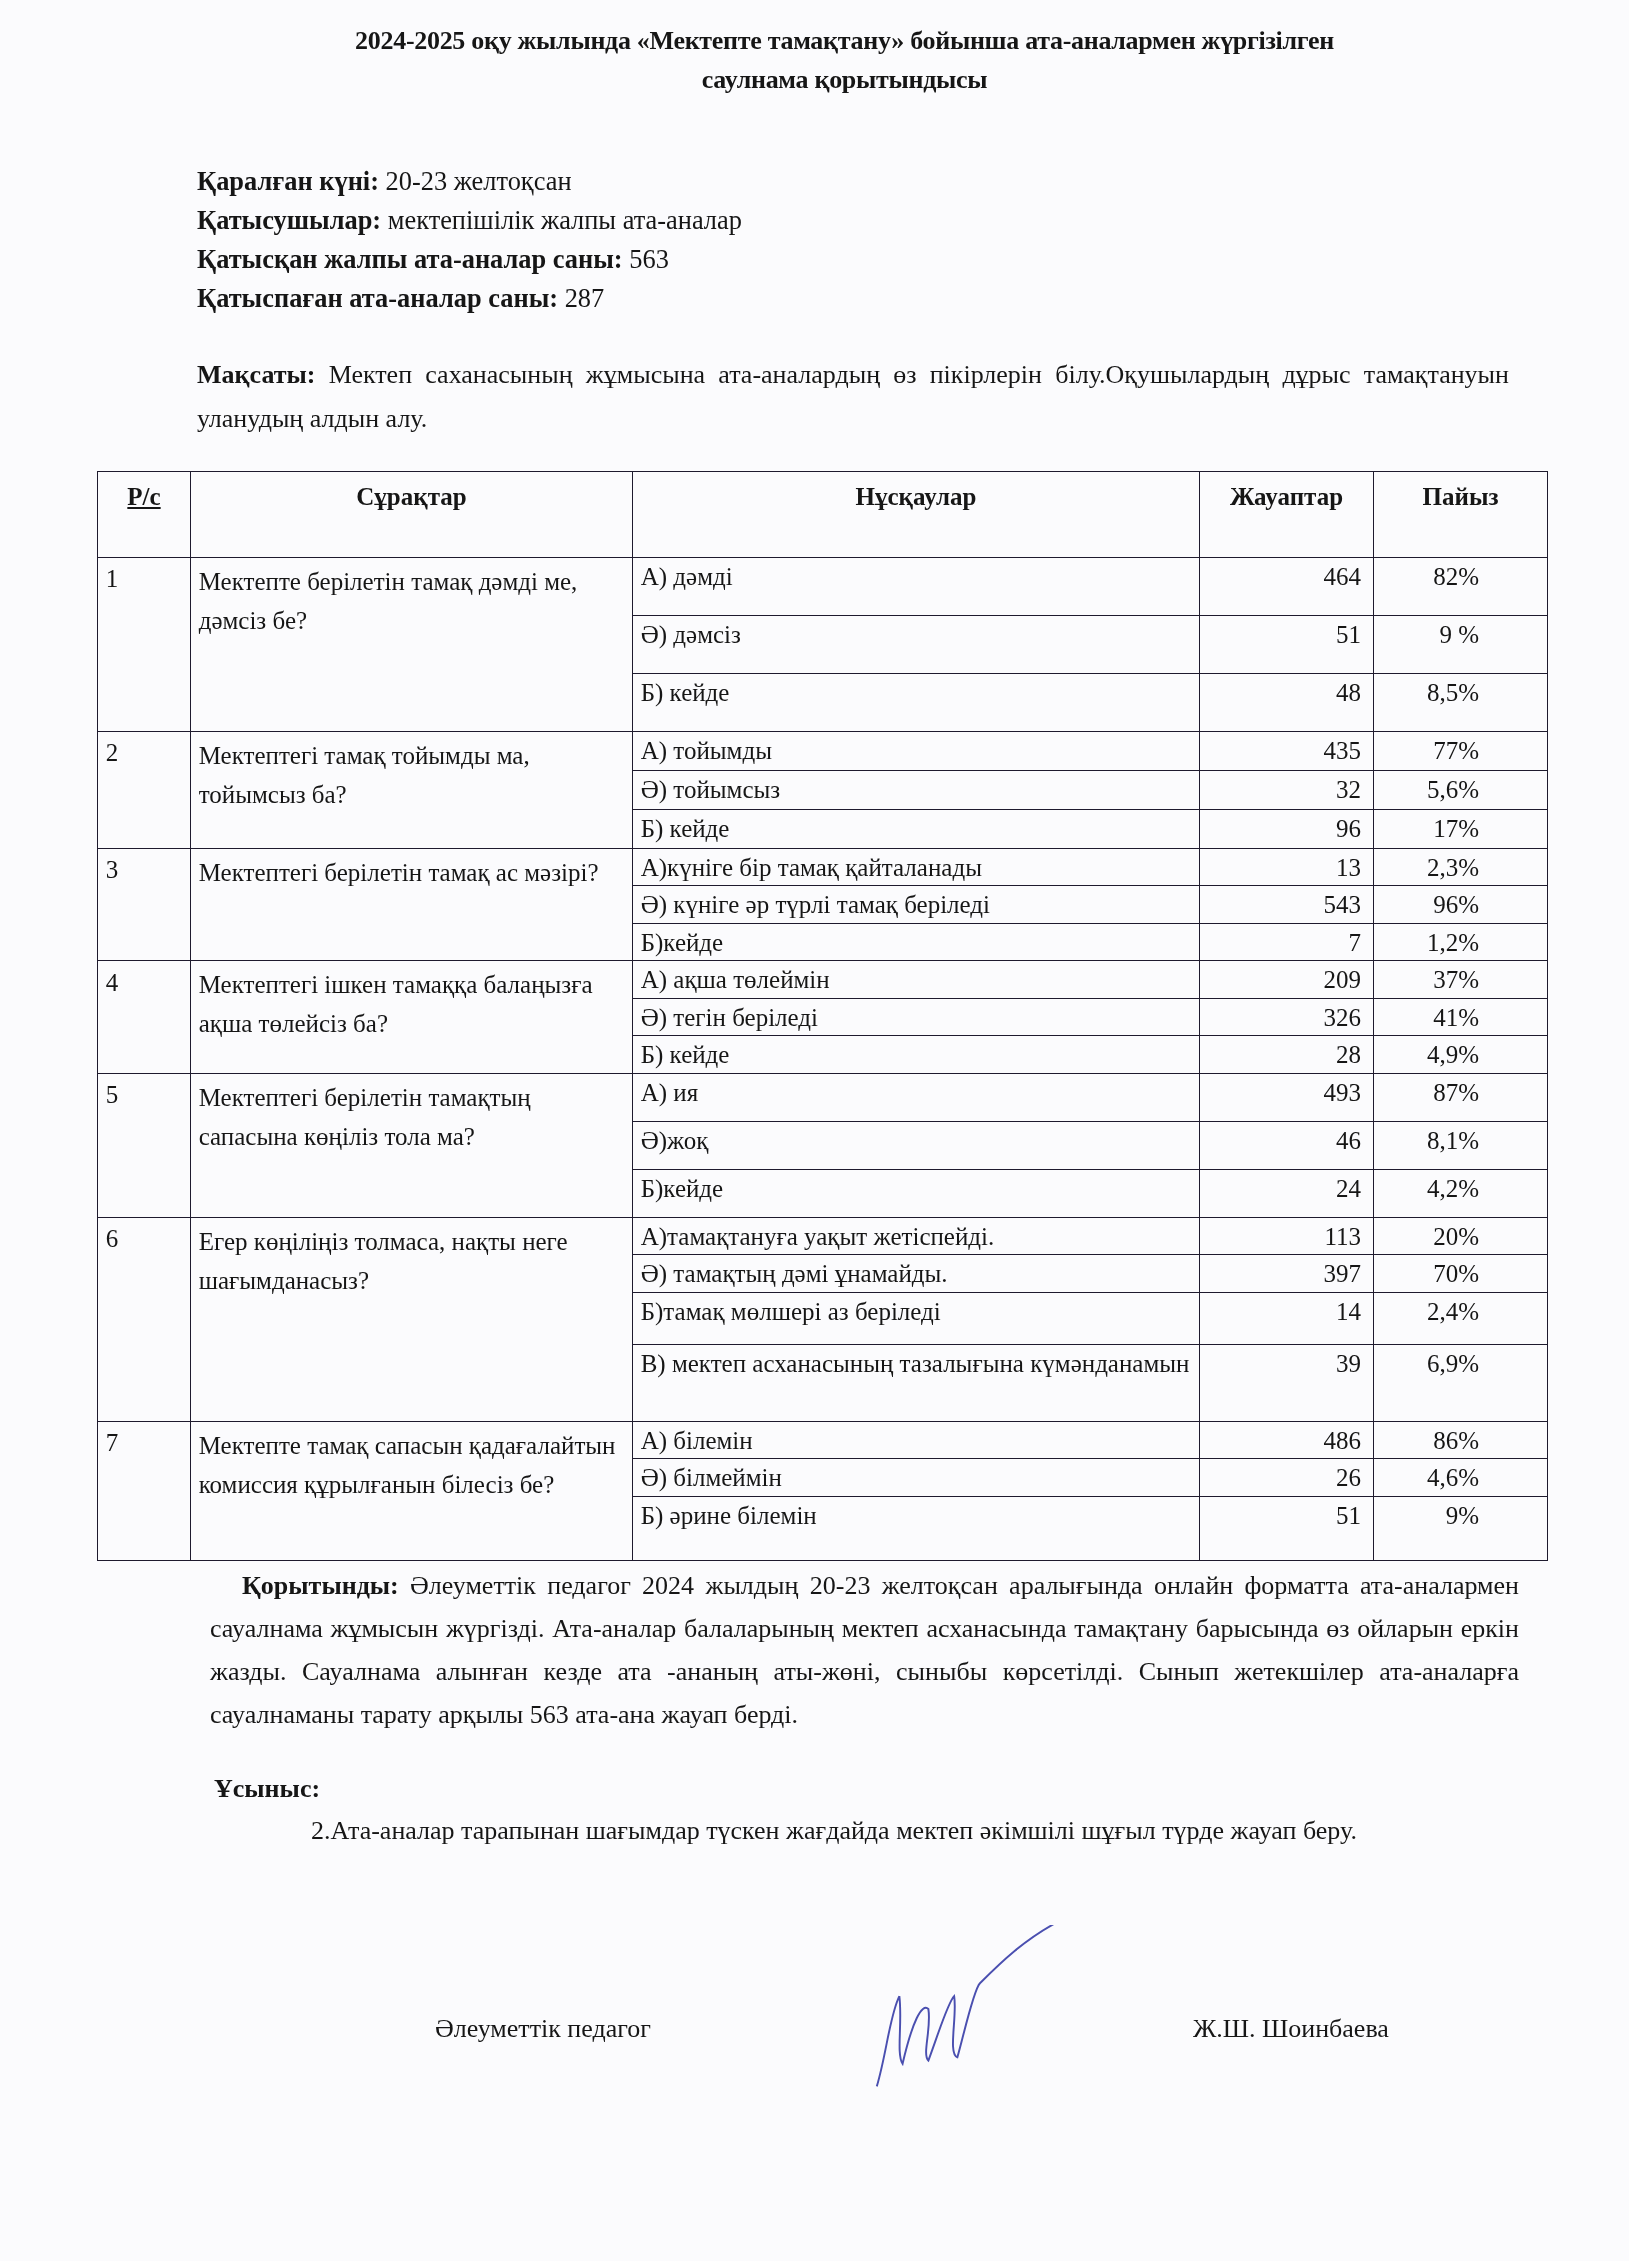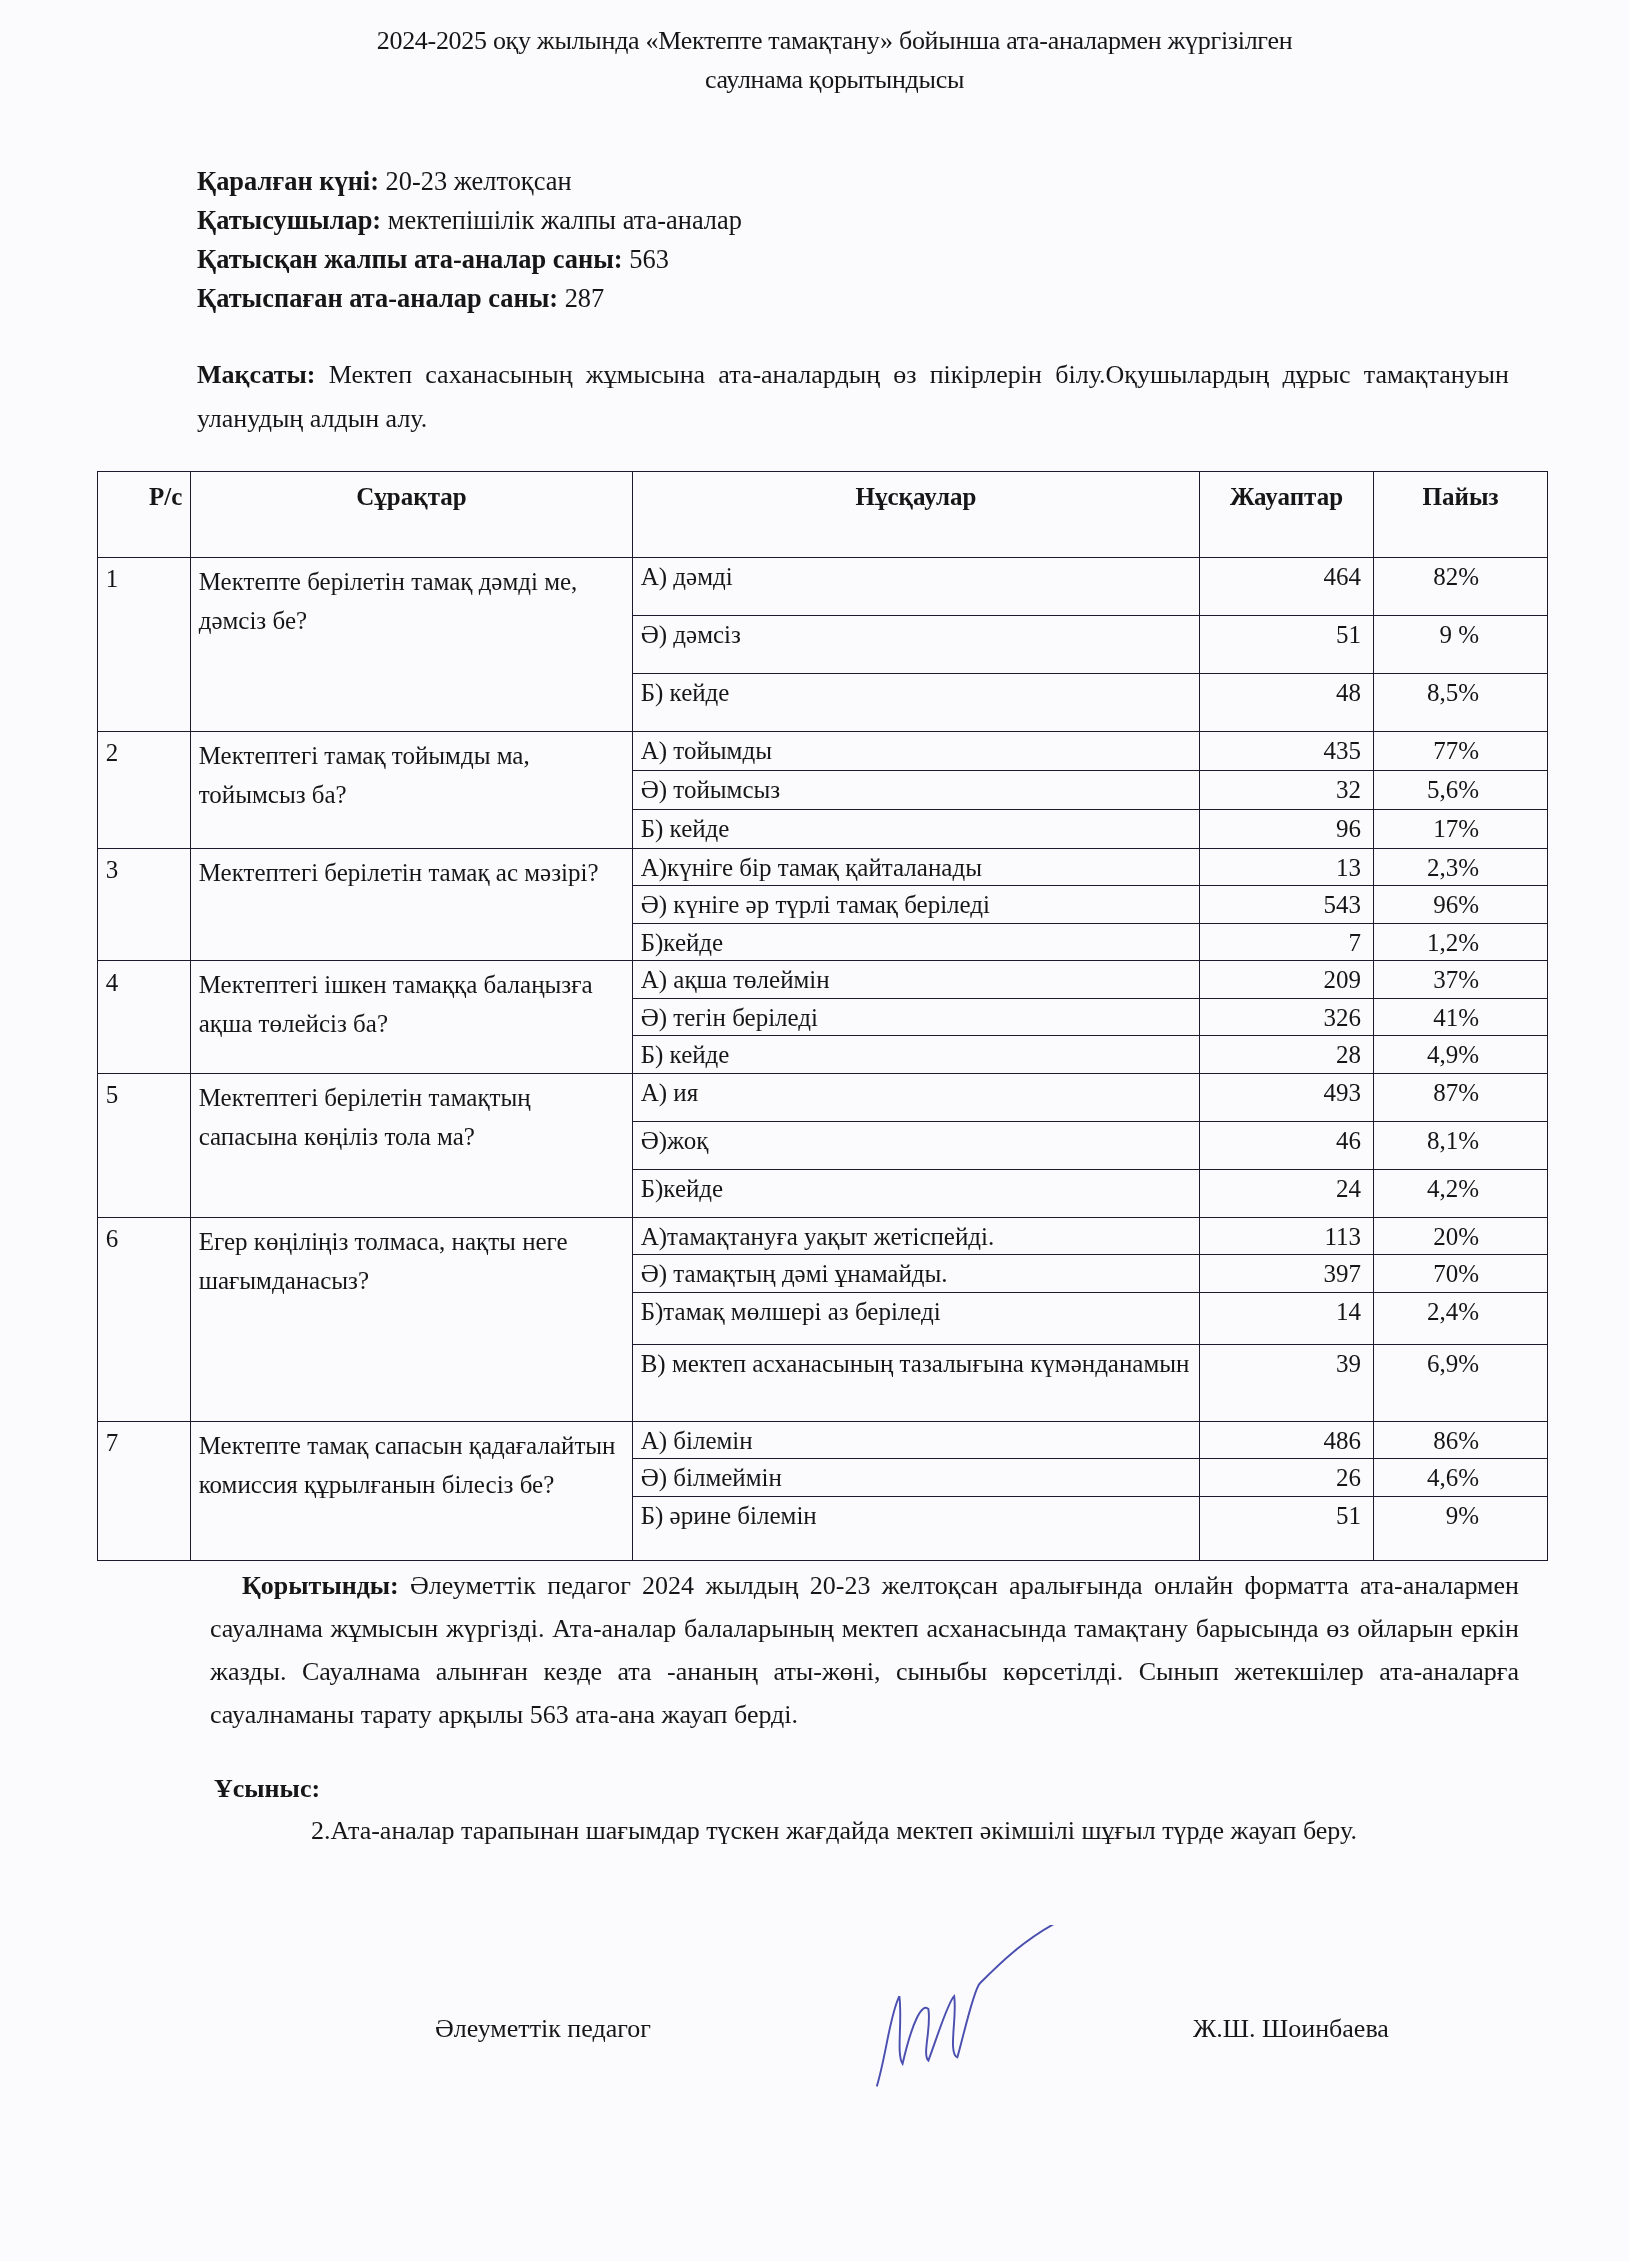--- a/index.html
+++ b/index.html
@@ -1,39 +1,39 @@
 <!DOCTYPE html>
 <html style="font-size:10.3px"><head>
 <meta charset="utf-8">
 <style>
   html, body { margin:0; padding:0; }
   body {
     width:1630px; height:2261px; background:#fbfbfd; position:relative; overflow:hidden;
     font-family:"Liberation Serif", "DejaVu Serif", serif; color:#161616;
   }
   .title {
-    position:absolute; left:193px; width:1283px; top:20.6px; text-align:center;
-    font-weight:normal; font-size:26px; line-height:39px; letter-spacing:-0.3px;
+    position:absolute; left:203px; width:1283px; top:20.6px; text-align:center;
+    font-weight:bold; font-size:26px; line-height:39px; letter-spacing:-0.3px;
   }
   .meta { position:absolute; left:197px; top:162px; font-size:26.4px; line-height:39px; }
   .meta .row { white-space:nowrap; }
   .meta b { font-weight:bold; }
   .goal {
     position:absolute; left:197px; width:1312px; top:353px; font-size:26px; line-height:44px;
     text-align:justify;
   }
   table.survey {
     position:absolute; left:97px; top:471px; width:1451px;
     border-collapse:collapse; font-size:25px; line-height:30px;
   }
   table.survey td, table.survey th {
     border:1.9px solid #1e1a2e; vertical-align:top; padding:3.9px 7.7px 2.6px 7.7px;
   }
   table.survey th { font-weight:bold; height:72px; padding-top:10.3px; }
-  table.survey th.c-num { text-align:right; }
+  table.survey th.c-num { text-align:center;text-decoration:underline; }
   table.survey td.num, table.survey td.pct { text-align:right; padding-right:12px; }
   table.survey td.pct { padding-right:68px; }
   .col-num { width:93px; } .col-q { width:442px; } .col-opt { width:567px; }
   .col-ans { width:174px; } .col-pct { width:174px; }
   td.qtext { padding-left:18px; padding-top:9px; line-height:39px; }
   .conclusion {
     position:absolute; left:210px; width:1309px; top:1564px; font-size:26px; line-height:43px; text-align:justify;
   }
   .conclusion b { font-weight:bold;margin-left:32px; }
   .reco-title { position:absolute; left:214px; top:1774px; font-size:26px; font-weight:bold; }

